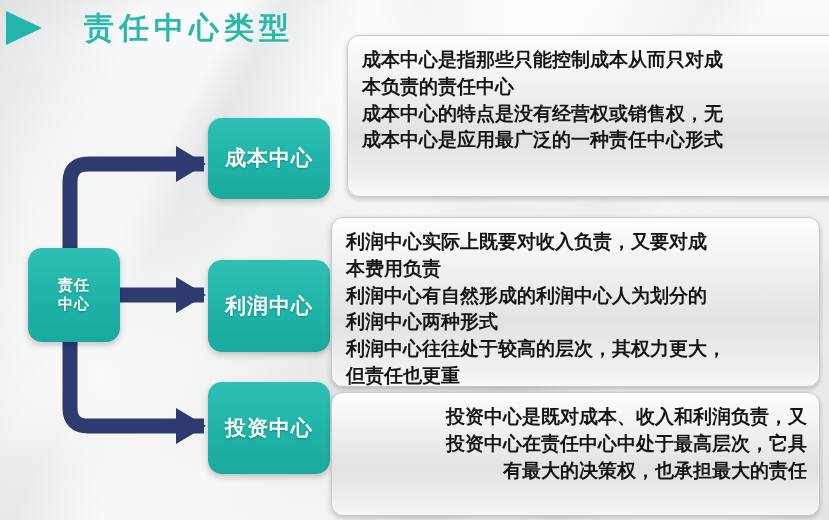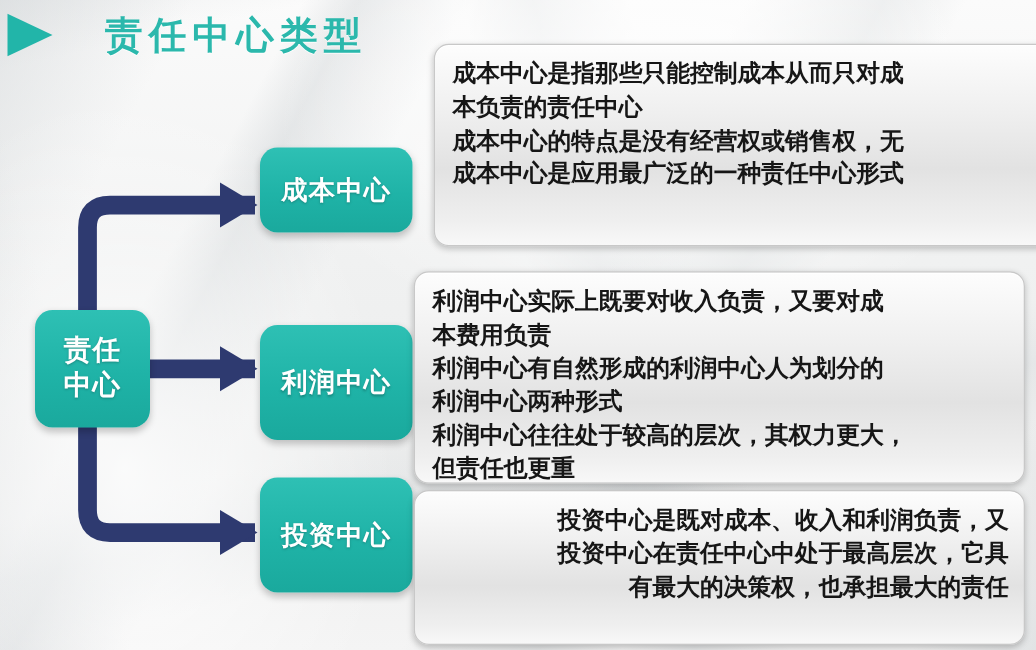--- a/index.html
+++ b/index.html
@@ -79,24 +79,24 @@
     justify-content: center;
     text-align: center;
     font-size: 21px;
     font-weight: bold;
     letter-spacing: 1px;
     line-height: 1.28;
     text-shadow: 0 1px 2px rgba(0,0,0,0.25);
   }
   #node-root {
     left: 28px;  top: 248px;  width: 92px;  height: 94px;
-    font-size: 22px;
+    font-size: 15px;
   }
   #node-cost {
-    left: 208px; top: 118px;  width: 122px; height: 68px;
+    left: 208px; top: 118px;  width: 122px; height: 81px;
   }
   #node-profit {
     left: 208px; top: 260px;  width: 122px; height: 92px;
   }
   #node-invest {
     left: 208px; top: 382px;  width: 122px; height: 92px;
   }
 
   
   .callout {

